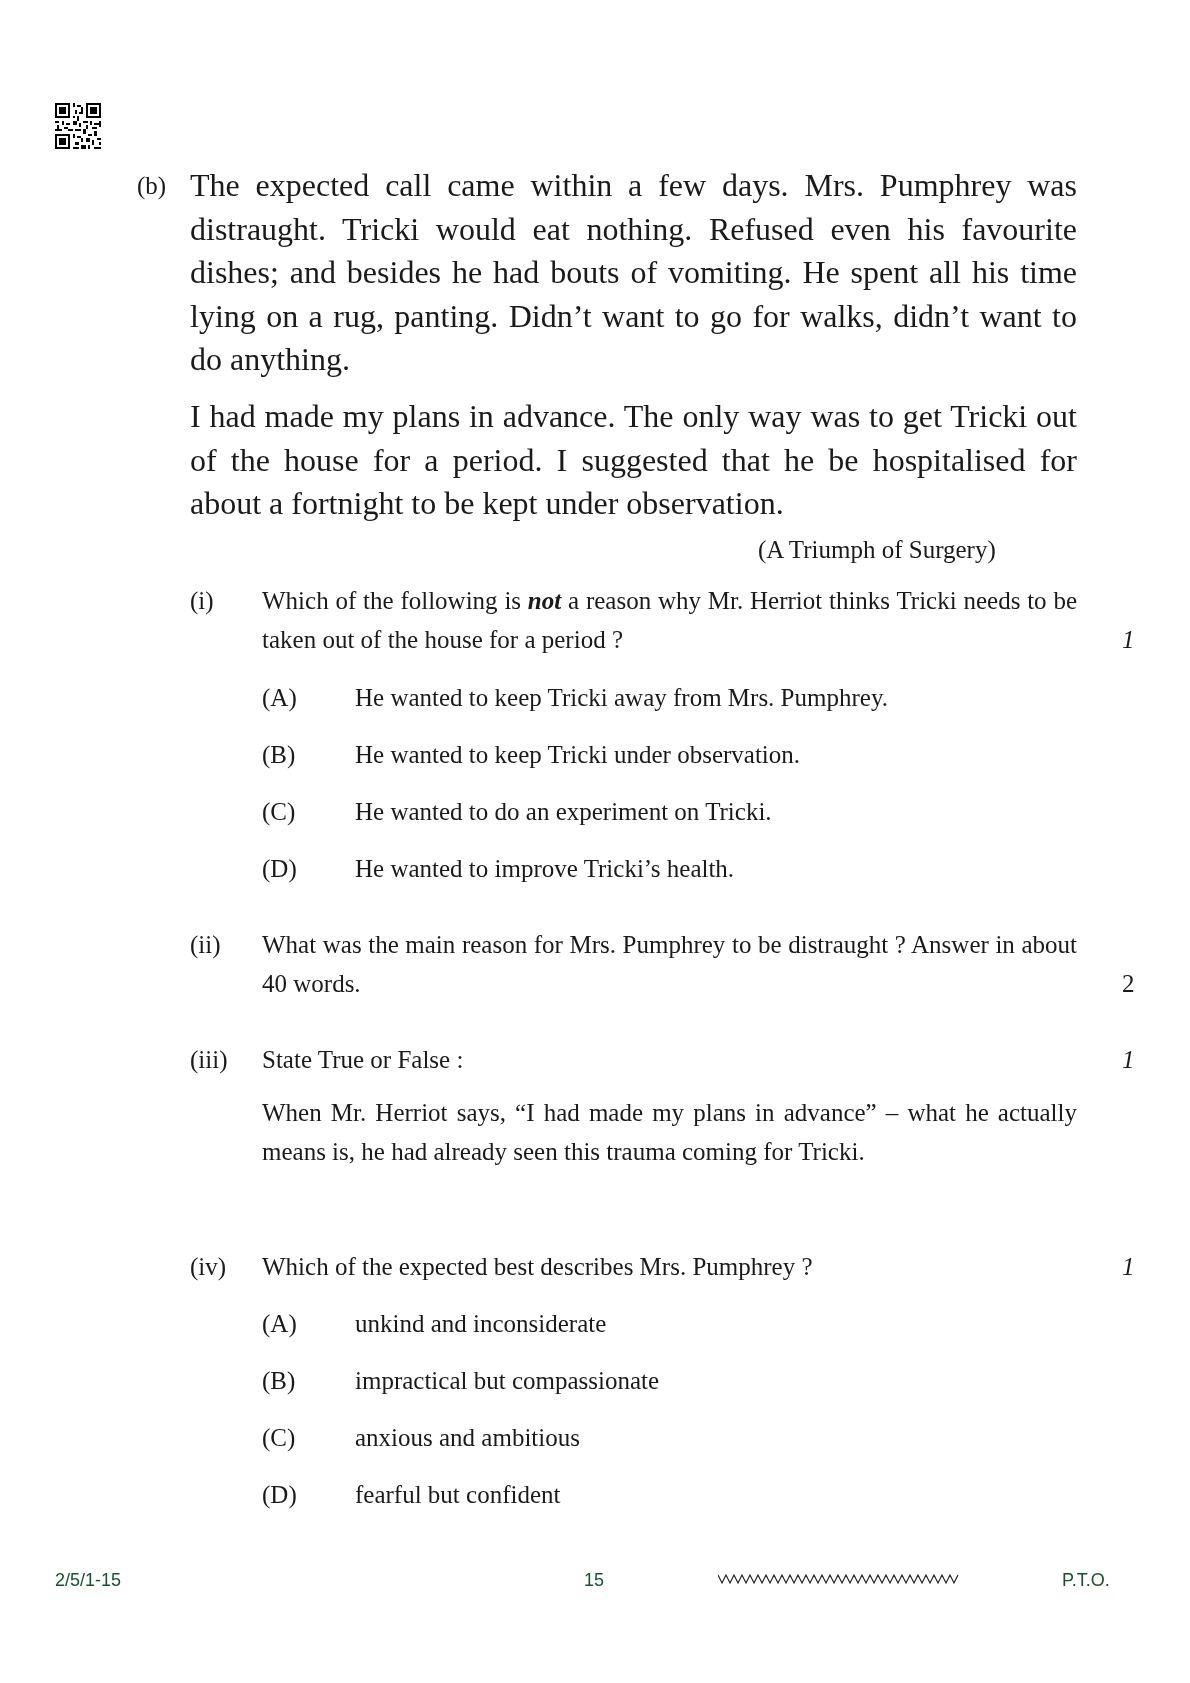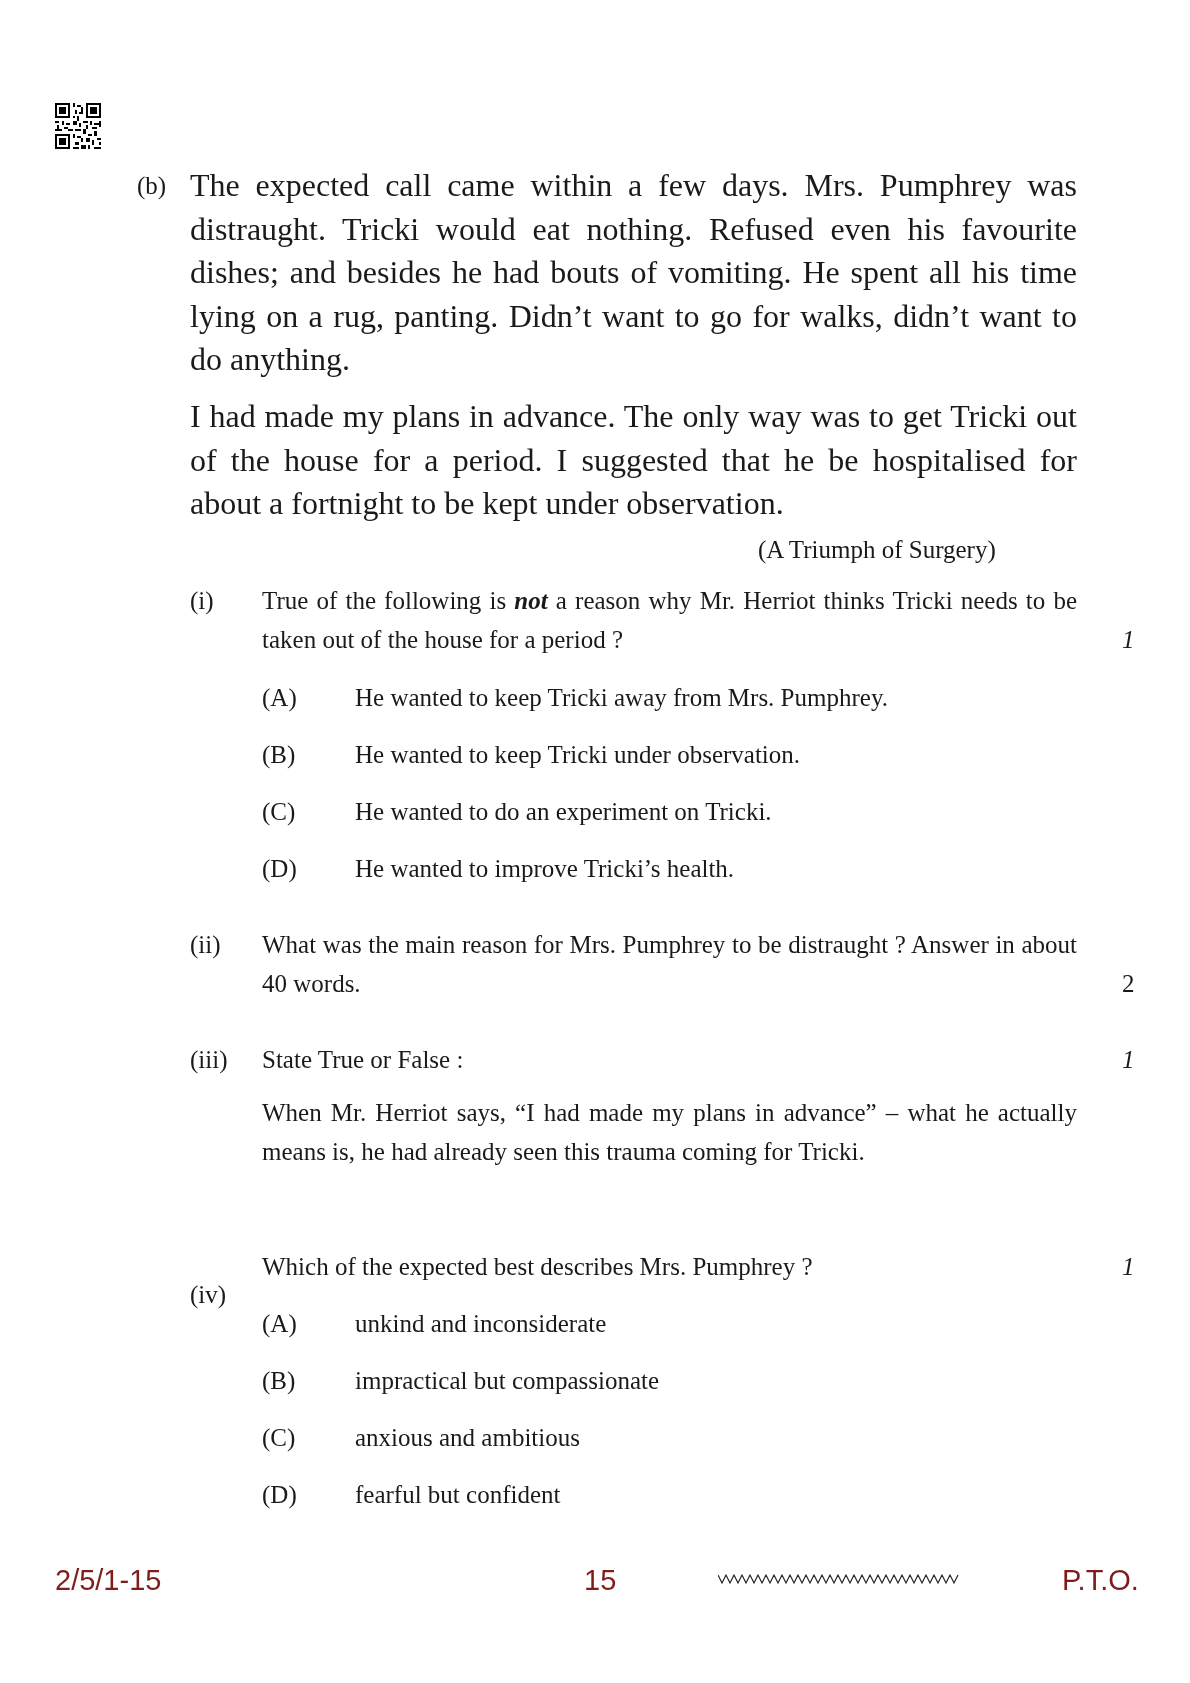--- a/index.html
+++ b/index.html
@@ -10,21 +10,21 @@
   .para { position: absolute; left: 190px; width: 887px; font-size: 32px; line-height: 43.5px; text-align: justify; }
   .part-label { position: absolute; left: 137px; top: 164px; font-size: 25px; line-height: 43.5px; }
   .source { position: absolute; left: 758px; top: 528px; font-size: 25px; line-height: 43px; }
   .qlabel { position: absolute; left: 190px; font-size: 25px; line-height: 38px; }
   .qtext { position: absolute; left: 262px; width: 815px; font-size: 25px; line-height: 38.5px; text-align: justify; text-align-last: left; }
   .mark { position: absolute; left: 1122px; font-size: 25px; font-style: italic; line-height: 38px; }
   .mark.upright { font-style: normal; }
   .opt-letter { position: absolute; left: 262px; font-size: 25px; line-height: 38px; }
   .opt-text { position: absolute; left: 335px; font-size: 25px; line-height: 38px; margin-left: 20px; }
   .footer { position: absolute; top: 1562px; font-family: "Liberation Sans", "DejaVu Sans", sans-serif;
-            font-size: 29px; line-height: 36px; color: #7f1d1d; }
+            font-size: 18px; line-height: 36px; color: #14532d; }
   .wavy { position: absolute; left: 718px; top: 1572px; width: 242px; height: 14px; }
   b.em { font-weight: bold; font-style: italic; }
 </style>
 </head>
 <body>
 
 <svg class="qr" viewBox="0 0 21 21" shape-rendering="crispEdges">
   <rect x="0" y="0" width="21" height="21" fill="#fff"></rect>
   <g fill="#000">
     <rect x="0" y="0" width="7" height="1"></rect>
@@ -86,21 +86,21 @@
 <div class="part-label serif">(b)</div>
 
 <div class="para serif" style="top:164px;">The expected call came within a few days. Mrs. Pumphrey was distraught. Tricki would eat nothing. Refused even his favourite dishes; and besides he had bouts of vomiting. He spent all his time lying on a rug, panting. Didn’t want to go for walks, didn’t want to do anything.</div>
 
 <div class="para serif" style="top:395px;">I had made my plans in advance. The only way was to get Tricki out of the house for a period. I suggested that he be hospitalised for about a fortnight to be kept under observation.</div>
 
 <div class="source serif">(A Triumph of Surgery)</div>
 
 <div class="qlabel serif" style="top:582px;">(i)</div>
 <div class="qtext serif" style="top:582px;">
-  <span>True of the following is </span><b class="em">not</b><span> a reason why Mr. Herriot thinks Tricki needs to be taken out of the house for a period ?</span>
+  <span>Which of the following is </span><b class="em">not</b><span> a reason why Mr. Herriot thinks Tricki needs to be taken out of the house for a period ?</span>
 </div>
 <div class="mark serif" style="top:621px;">1</div>
 
 <div class="opt-letter serif" style="top:679px;">(A)</div>
 <div class="opt-text serif" style="top:679px;">He wanted to keep Tricki away from Mrs. Pumphrey.</div>
 <div class="opt-letter serif" style="top:736px;">(B)</div>
 <div class="opt-text serif" style="top:736px;">He wanted to keep Tricki under observation.</div>
 <div class="opt-letter serif" style="top:793px;">(C)</div>
 <div class="opt-text serif" style="top:793px;">He wanted to do an experiment on Tricki.</div>
 <div class="opt-letter serif" style="top:850px;">(D)</div>
@@ -108,21 +108,21 @@
 
 <div class="qlabel serif" style="top:926px;">(ii)</div>
 <div class="qtext serif" style="top:926px;">What was the main reason for Mrs. Pumphrey to be distraught ? Answer in about 40 words.</div>
 <div class="mark serif upright" style="top:965px;">2</div>
 
 <div class="qlabel serif" style="top:1041px;">(iii)</div>
 <div class="qtext serif" style="top:1041px;">State True or False :</div>
 <div class="mark serif" style="top:1041px;">1</div>
 <div class="qtext serif" style="top:1094px;">When Mr. Herriot says, “I had made my plans in advance” – what he actually means is, he had already seen this trauma coming for Tricki.</div>
 
-<div class="qlabel serif" style="top:1276px;">(iv)</div>
+<div class="qlabel serif" style="top:1248px;">(iv)</div>
 <div class="qtext serif" style="top:1248px;">Which of the expected best describes Mrs. Pumphrey ?</div>
 <div class="mark serif" style="top:1248px;">1</div>
 
 <div class="opt-letter serif" style="top:1305px;">(A)</div>
 <div class="opt-text serif" style="top:1305px;">unkind and inconsiderate</div>
 <div class="opt-letter serif" style="top:1362px;">(B)</div>
 <div class="opt-text serif" style="top:1362px;">impractical but compassionate</div>
 <div class="opt-letter serif" style="top:1419px;">(C)</div>
 <div class="opt-text serif" style="top:1419px;">anxious and ambitious</div>
 <div class="opt-letter serif" style="top:1476px;">(D)</div>

